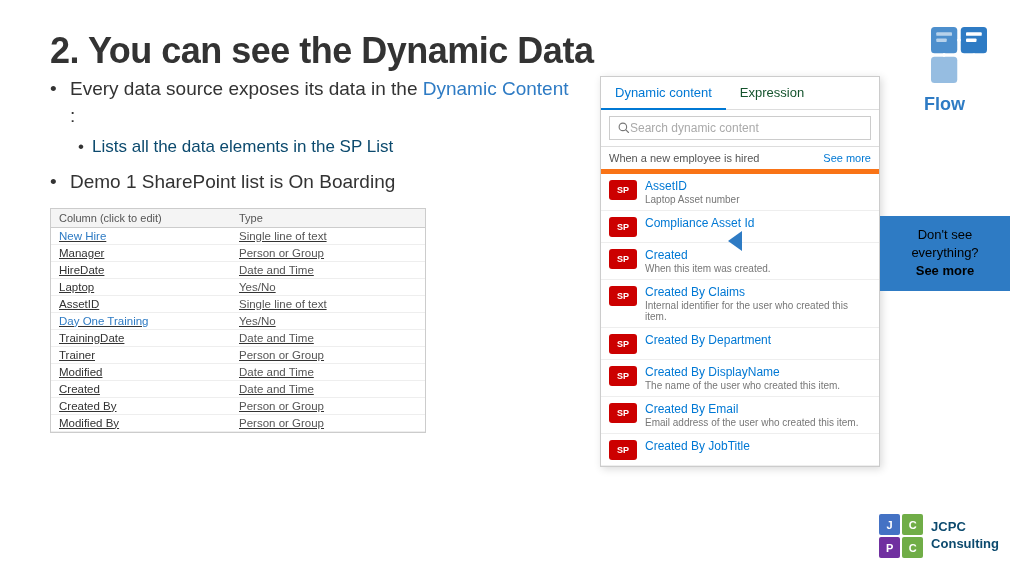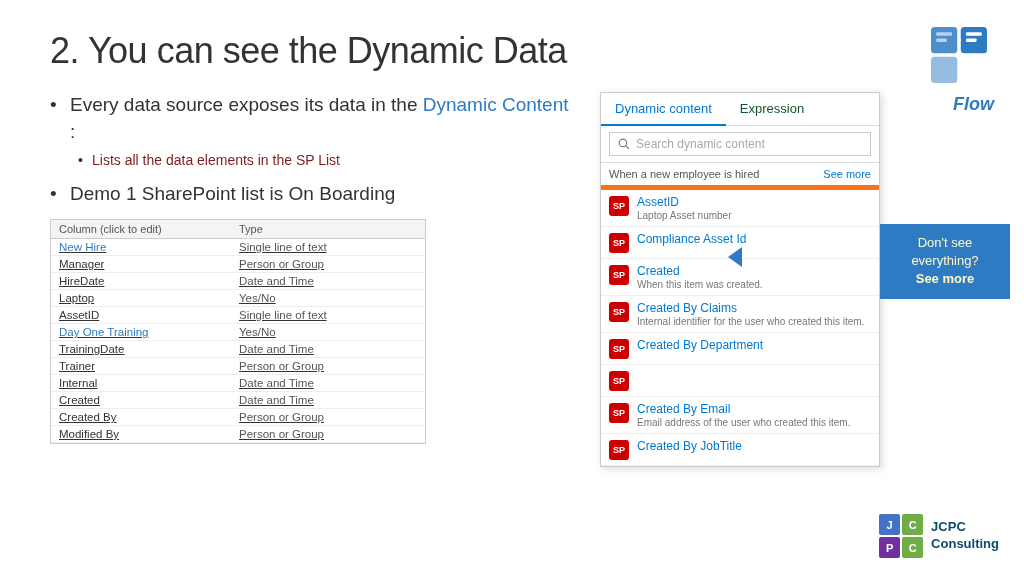--- a/index.html
+++ b/index.html
@@ -14,23 +14,23 @@
 
     .slide {
       width: 1024px;
       height: 576px;
       position: relative;
       padding: 30px 40px 30px 50px;
     }
 
     .title {
       font-size: 36px;
-      font-weight: 400;
+      font-weight: 700;
       color: #333;
-      margin-bottom: 20px;
+      margin-bottom: 4px;
       letter-spacing: -0.5px;
     }
 
     .content-area {
       display: flex;
       gap: 30px;
       align-items: flex-start;
     }
 
     .left-panel {
@@ -57,22 +57,22 @@
       left: 0;
       color: #333;
     }
 
     .bullet-list .sub-list {
       list-style: none;
       margin-top: 6px;
     }
 
     .bullet-list .sub-list li {
-      font-size: 14px;
-      color: #7f1d1d;
+      font-size: 17px;
+      color: #0c4a6e;
       padding-left: 22px;
       position: relative;
       margin-bottom: 4px;
     }
 
     .bullet-list .sub-list li::before {
       content: '•';
       position: absolute;
       left: 8px;
       color: #333;
@@ -150,21 +150,21 @@
     .panel-search {
       padding: 6px 8px;
       border-bottom: 1px solid #ddd;
     }
 
     .search-box {
       display: flex;
       align-items: center;
       border: 1px solid #ccc;
       padding: 4px 8px;
-      gap: 6px;
+      gap: 0;
       background: #fff;
     }
 
     .search-icon-svg {
       width: 12px;
       height: 12px;
       color: #777;
     }
 
     .search-input-fake {
@@ -190,21 +190,21 @@
 
     .panel-item {
       display: flex;
       align-items: flex-start;
       padding: 5px 8px;
       border-bottom: 1px solid #eee;
       gap: 8px;
     }
 
     .panel-item-icon {
-      width: 20px;
+      width: 28px;
       height: 20px;
       background: #c00;
       border-radius: 3px;
       flex-shrink: 0;
       display: flex;
       align-items: center;
       justify-content: center;
       font-size: 9px;
       color: #fff;
       font-weight: bold;
@@ -218,24 +218,24 @@
     }
 
     .panel-item-content .item-desc {
       font-size: 10px;
       color: #777;
       margin-top: 1px;
     }
 
     .callout-box {
       position: absolute;
-      top: 132px;
+      top: 140px;
       right: -120px;
       background: #2e7bc4;
-      color: #fef9c3;
+      color: #000000;
       padding: 10px 14px;
       font-size: 13px;
       line-height: 1.4;
       text-align: center;
       width: 130px;
       z-index: 10;
     }
 
     .callout-box .bold {
       font-weight: 700;
@@ -253,23 +253,22 @@
       z-index: 10;
     }
 
     
     .flow-logo {
       position: absolute;
       top: 20px;
       right: 30px;
       display: flex;
       flex-direction: column;
-      align-items: flex-end;
+      align-items: flex-start;
       gap: 4px;
-      font-style: italic;
     }
 
     .flow-icon-svg {
       width: 70px;
       height: 70px;
     }
 
     .flow-text {
       font-size: 18px;
       font-weight: 600;
@@ -389,21 +388,21 @@
         </div>
         <div class="table-row">
           <span class="col1">TrainingDate</span>
           <span class="col2">Date and Time</span>
         </div>
         <div class="table-row">
           <span class="col1">Trainer</span>
           <span class="col2">Person or Group</span>
         </div>
         <div class="table-row">
-          <span class="col1">Internal</span>
+          <span class="col1">Modified</span>
           <span class="col2">Date and Time</span>
         </div>
         <div class="table-row">
           <span class="col1">Created</span>
           <span class="col2">Date and Time</span>
         </div>
         <div class="table-row">
           <span class="col1">Created By</span>
           <span class="col2">Person or Group</span>
         </div>
@@ -470,20 +469,24 @@
 
         <div class="panel-item">
           <div class="panel-item-icon">SP</div>
           <div class="panel-item-content">
             <div class="item-title">Created By Department</div>
           </div>
         </div>
 
         <div class="panel-item">
           <div class="panel-item-icon">SP</div>
+          <div class="panel-item-content">
+            <div class="item-title">Created By DisplayName</div>
+            <div class="item-desc">The name of the user who created this item.</div>
+          </div>
         </div>
 
         <div class="panel-item">
           <div class="panel-item-icon">SP</div>
           <div class="panel-item-content">
             <div class="item-title">Created By Email</div>
             <div class="item-desc">Email address of the user who created this item.</div>
           </div>
         </div>
 

